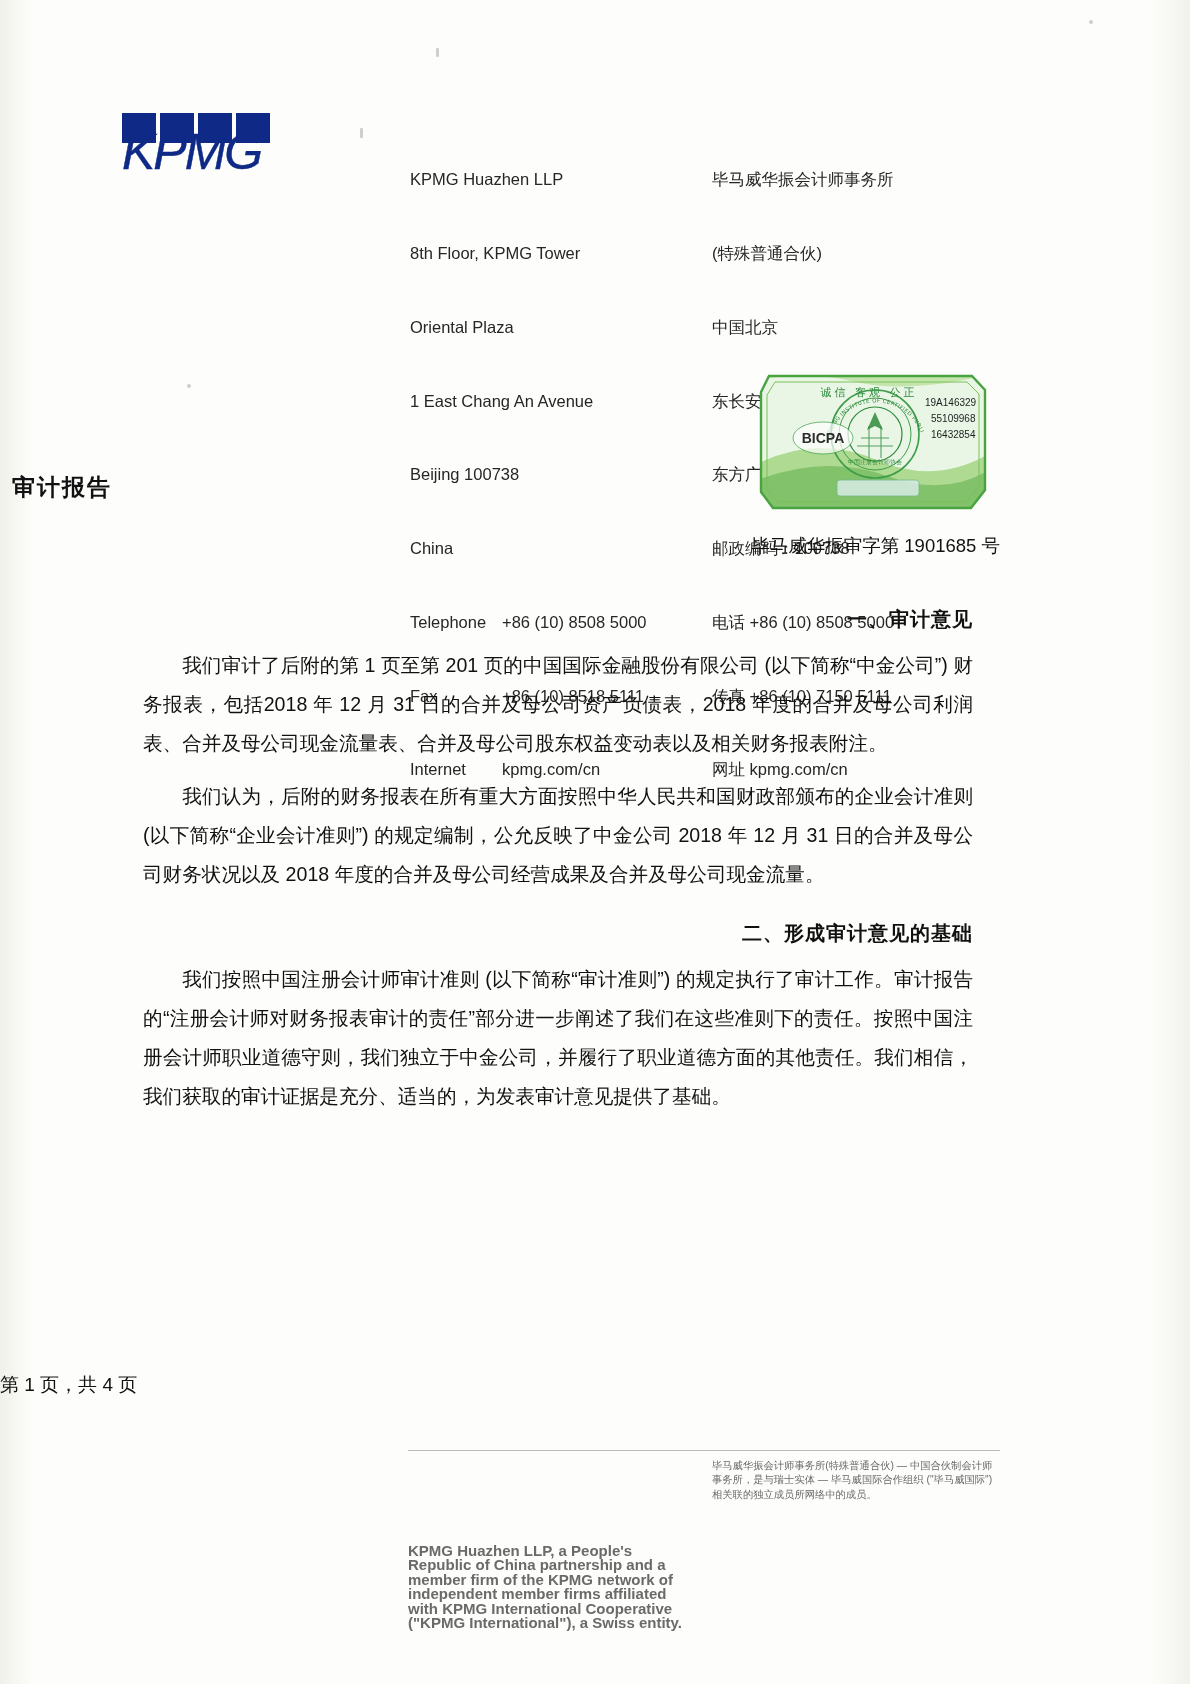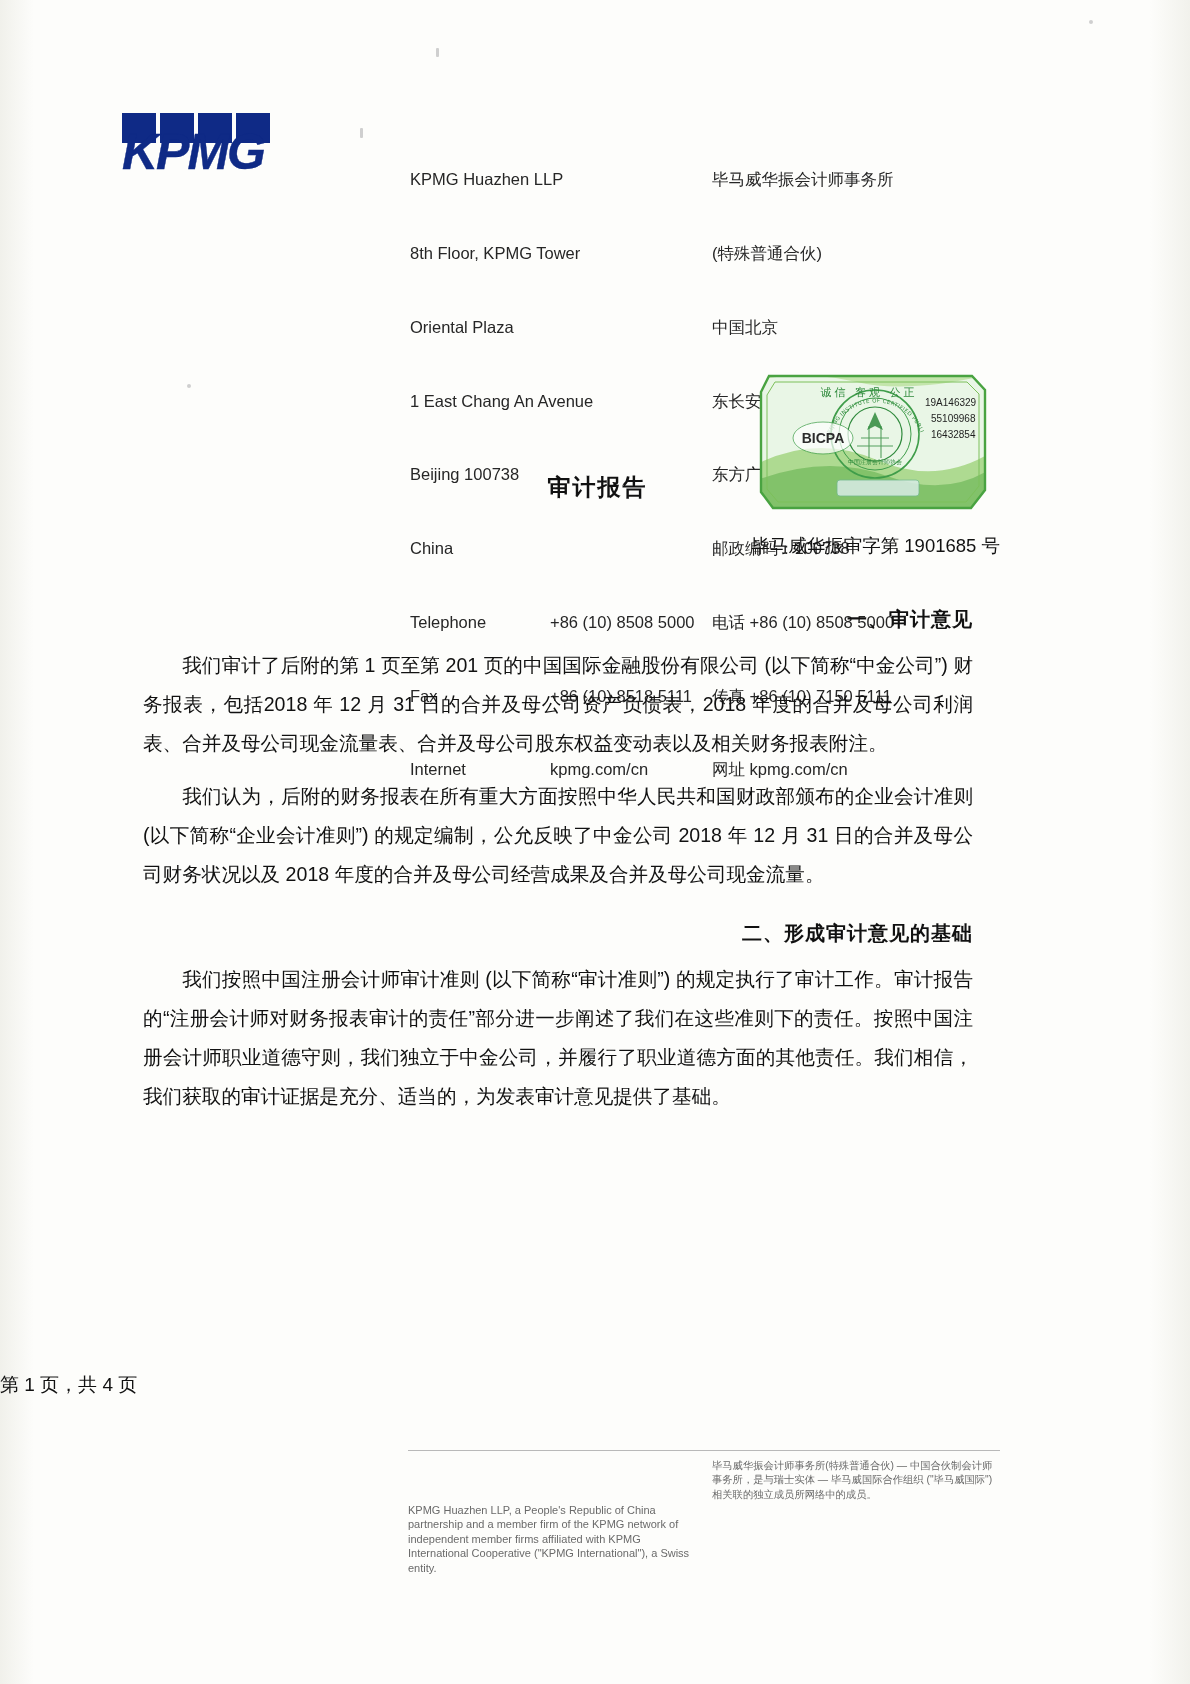--- a/index.html
+++ b/index.html
@@ -52,40 +52,40 @@
     display: block;
     width: 34px;
     height: 30px;
     background: #0f2a86;
   }
   .logo-text {
     position: absolute;
     top: 14px;
     left: 0;
     font-family: "Liberation Sans", sans-serif;
-    font-weight: bold;
+    font-weight: normal;
     font-style: italic;
     font-size: 50px;
     letter-spacing: -2px;
     color: #0f2a86;
     line-height: 1;
     -webkit-text-stroke: 0.4px #0f2a86;
   }
 
   
   .addr-en {
     position: absolute;
     left: 410px;
     top: 118px;
     font-size: 16.5px;
     line-height: 24.6px;
     color: #262626;
     white-space: pre;
   }
-  .addr-en .row { display: flex; gap: 48px; }
+  .addr-en .row { display: flex; }
   .addr-en .lbl { width: 92px; flex: none; }
   .addr-cn {
     position: absolute;
     left: 712px;
     top: 118px;
     font-size: 16.5px;
     line-height: 24.6px;
     color: #262626;
     white-space: pre;
   }
@@ -96,23 +96,22 @@
     left: 757px;
     top: 368px;
     width: 235px;
     height: 152px;
   }
   .seal svg { display: block; }
 
   
   .doc-title {
     position: absolute;
-    left: 5px; right: 0;
+    left: 12px; right: 0;
     top: 472px;
-    text-align: center;
     font-size: 23px;
     font-weight: bold;
     letter-spacing: 2px;
     color: #111;
   }
   .doc-ref {
     position: absolute;
     right: 190px;
     top: 533px;
     font-size: 18.5px;
@@ -165,25 +164,26 @@
     position: absolute;
     left: 408px;
     top: 1450px;
     width: 592px;
     height: 1px;
     background: #b9b9b9;
   }
   .fine-en {
     position: absolute;
     left: 408px;
-    top: 1503px;
+    top: 1544px;
     width: 285px;
-    font-size: 11px;
+    font-size: 15px;
     line-height: 14.4px;
     color: #6a6a6a;
+    font-weight: bold;
   }
   .fine-cn {
     position: absolute;
     left: 712px;
     top: 1459px;
     width: 290px;
     font-size: 10.3px;
     line-height: 14.4px;
     color: #6a6a6a;
   }

